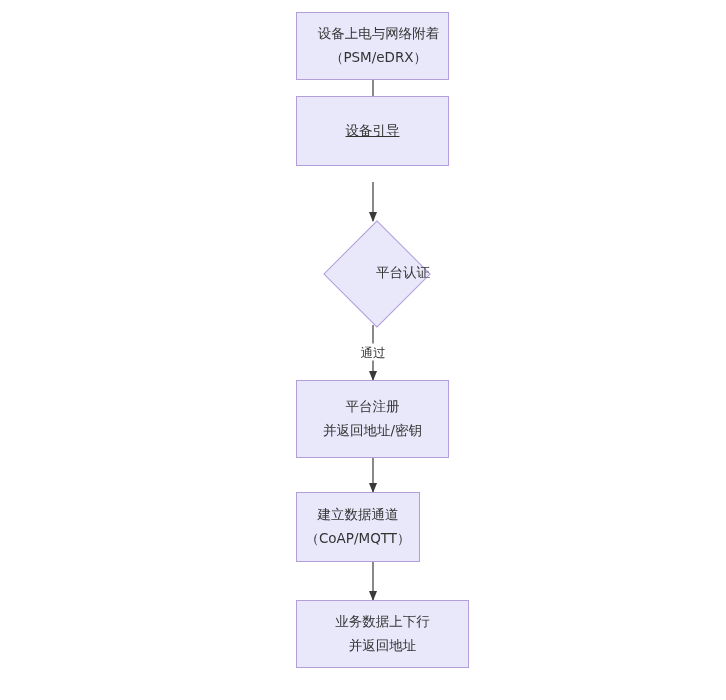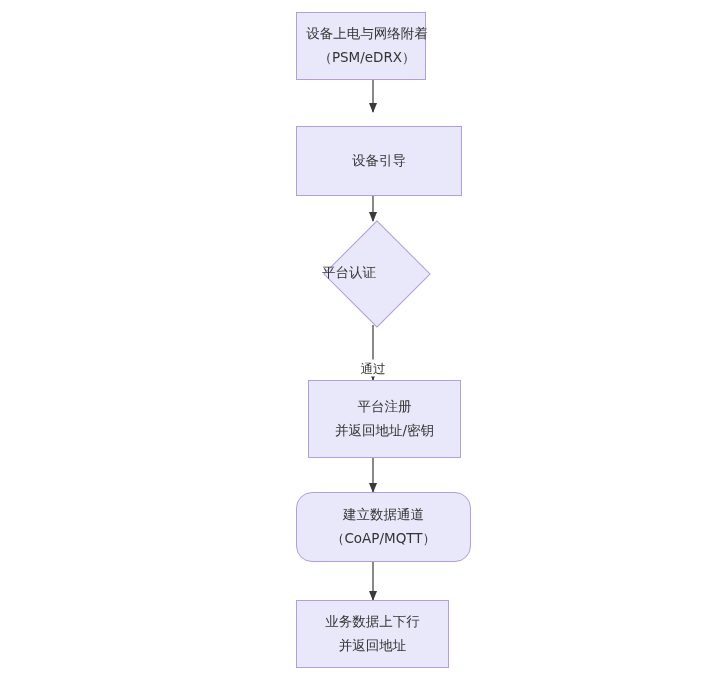--- a/index.html
+++ b/index.html
@@ -43,21 +43,21 @@
     white-space: nowrap;
   }
   .node .line {
     display: block;
   }
   .node-decision {
     position: absolute;
     box-sizing: border-box;
     display: flex;
     align-items: center;
-    justify-content: flex-start;
+    justify-content: flex-end;
     background: transparent;
     border: none;
   }
   .node-decision .diamond-shape {
     position: absolute;
     left: 50%;
     top: 50%;
     width: 74px;
     height: 74px;
     margin-left: -37px;
@@ -101,41 +101,41 @@
     <g id="edge-lines">
         <line x1="373" y1="80" x2="373" y2="112" stroke="#3a3a3a" stroke-width="1.2" marker-end="url(#arrowhead)"></line>
         <line x1="373" y1="182" x2="373" y2="221" stroke="#3a3a3a" stroke-width="1.2" marker-end="url(#arrowhead)"></line>
         <line x1="373" y1="325" x2="373" y2="380" stroke="#3a3a3a" stroke-width="1.2" marker-end="url(#arrowhead)"></line>
         <line x1="373" y1="458" x2="373" y2="492" stroke="#3a3a3a" stroke-width="1.2" marker-end="url(#arrowhead)"></line>
         <line x1="373" y1="562" x2="373" y2="600" stroke="#3a3a3a" stroke-width="1.2" marker-end="url(#arrowhead)"></line>
       </g>
   </svg>
 
   <div id="node-layer">
-      <div class="node" style="left: 296px; top: 12px; width: 130px; height: 68px; padding-left: 12px;">
+      <div class="node" style="left: 296px; top: 12px; width: 153px; height: 68px; padding-left: 12px;">
         <span class="line">设备上电与网络附着</span>
         <span class="line">（PSM/eDRX）</span>
       </div>
-      <div class="node" style="left: 296px; top: 126px; width: 166px; height: 70px;">
+      <div class="node" style="left: 296px; top: 96px; width: 153px; height: 70px; text-decoration: underline;">
         <span class="line">设备引导</span>
       </div>
       <div class="node-decision" style="left: 322px; top: 221px; width: 108px; height: 104px;">
         <div class="diamond-shape"></div>
         <div class="diamond-label"><span class="line">平台认证</span></div>
       </div>
-      <div class="node" style="left: 296px; top: 380px; width: 153px; height: 78px; margin-left: 12px;">
+      <div class="node" style="left: 296px; top: 380px; width: 153px; height: 78px;">
         <span class="line">平台注册</span>
         <span class="line">并返回地址/密钥</span>
       </div>
-      <div class="node" style="left: 296px; top: 492px; width: 175px; height: 70px; border-radius: 16px;">
+      <div class="node" style="left: 296px; top: 492px; width: 124px; height: 70px;">
         <span class="line">建立数据通道</span>
         <span class="line">（CoAP/MQTT）</span>
       </div>
-      <div class="node" style="left: 296px; top: 600px; width: 153px; height: 68px;">
+      <div class="node" style="left: 296px; top: 600px; width: 173px; height: 68px;">
         <span class="line">业务数据上下行</span>
         <span class="line">并返回地址</span>
       </div>
     </div>
   <div id="edge-label-layer">
-      <div class="edge-label" style="left: 373px; top: 368px;">通过</div>
+      <div class="edge-label" style="left: 373px; top: 352px;">通过</div>
     </div>
 
 </div>
 
 </body></html>

